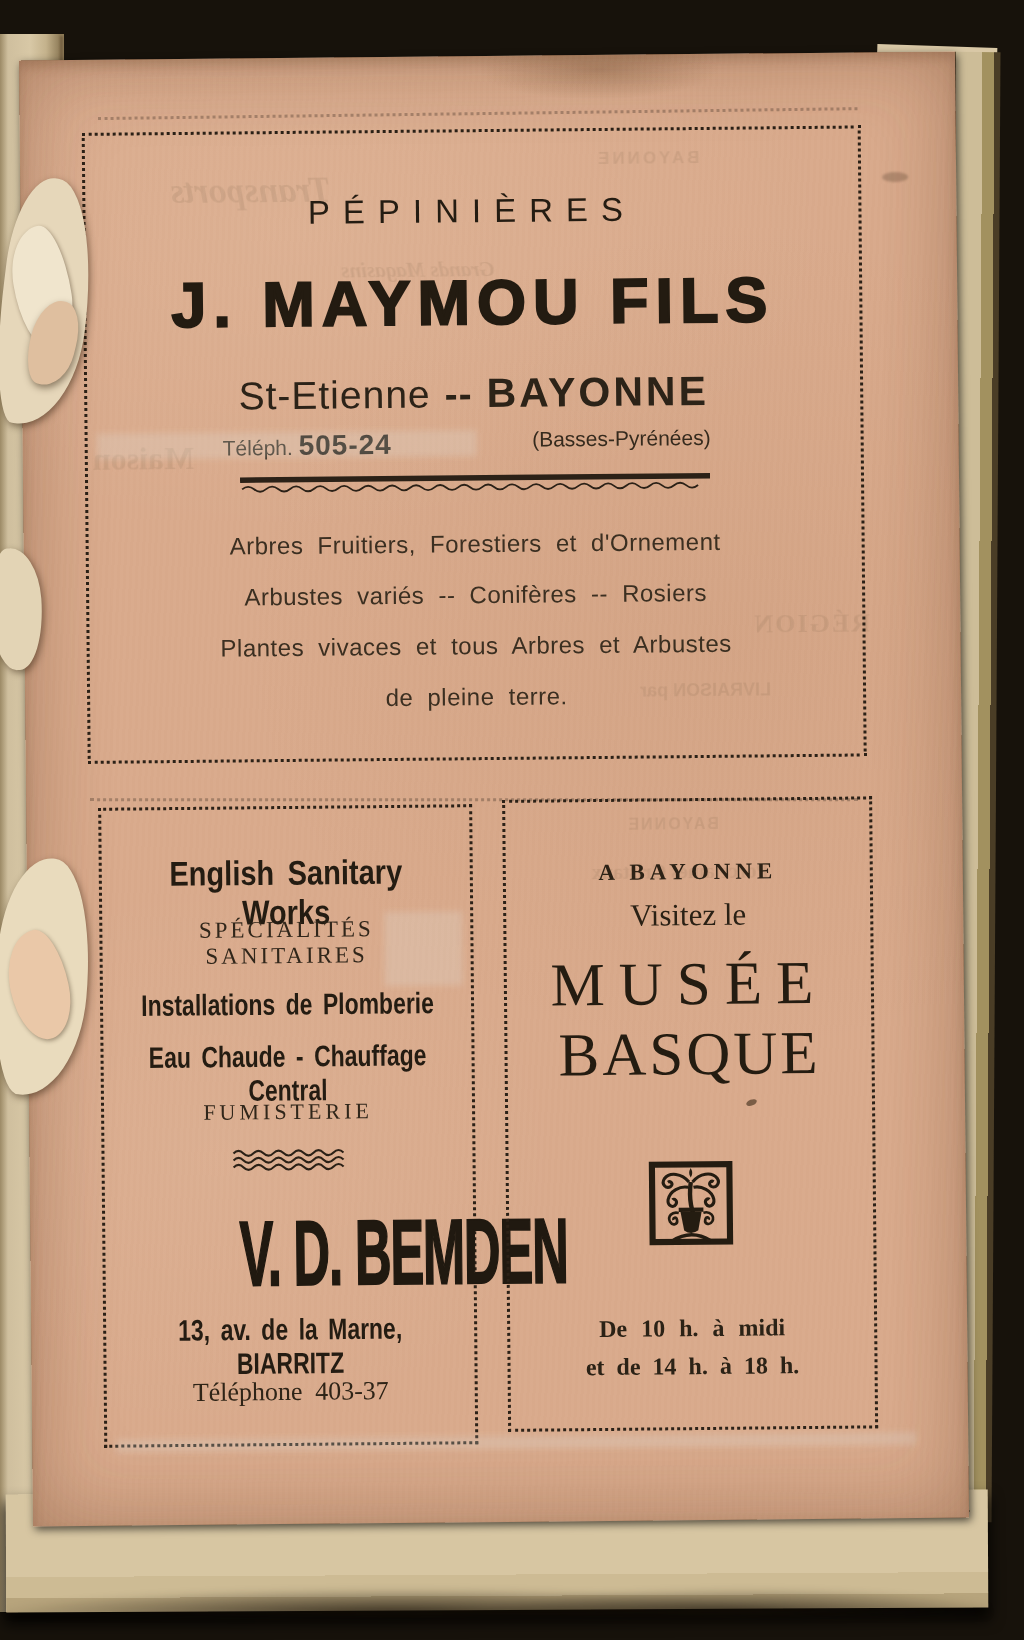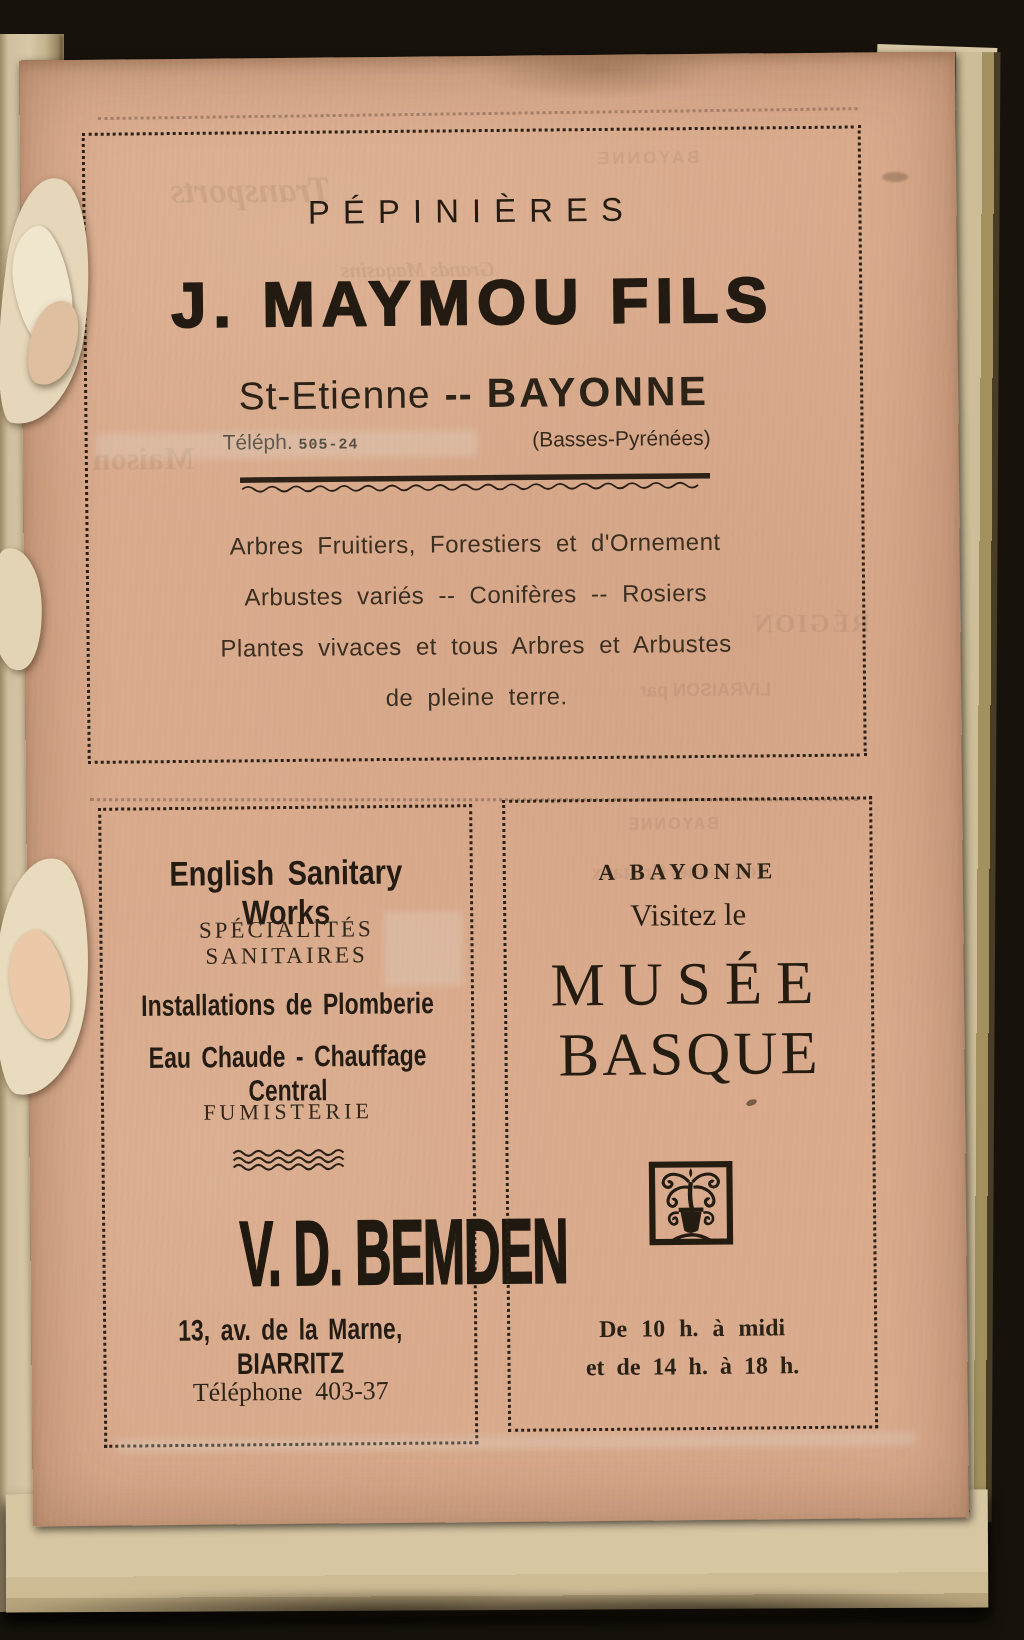--- a/index.html
+++ b/index.html
@@ -79,21 +79,21 @@
 
   
   .pep-category{top:60px;font-size:33px;letter-spacing:13px;font-weight:500;color:#241c12;}
   .pep-name{top:134px;font-size:63px;font-weight:bold;letter-spacing:7px;color:#231b11;
     -webkit-text-stroke:2px #231b11;}
   .pep-loc{top:238px;font-size:39px;color:#2c2318;letter-spacing:1px;}
   .pep-loc .city{font-size:41px;font-weight:600;letter-spacing:3px;}
   .pep-loc .sep{font-weight:bold;padding:0 14px;}
   .pep-telrow{position:absolute;top:296px;left:0;right:0;display:flex;
     justify-content:space-between;padding:0 150px 0 135px;font-size:21px;color:#352a1d;}
-  .pep-telrow b{font-size:15px;letter-spacing:1px;color:#241c12;font-family:Liberation Mono, monospace;}
+  .pep-telrow b{font-size:28px;letter-spacing:1px;color:#241c12;}
   .pep-dept{font-size:21px;}
   .rule-wave{top:342px;}
   .pep-lines{position:absolute;top:386px;left:0;right:0;}
   .pep-line{height:51px;line-height:51px;text-align:center;font-size:24px;
     color:#3b2f21;word-spacing:7px;letter-spacing:.5px;}
 
   
   .san-title{top:46px;font-size:33px;font-weight:bold;color:#241c12;}
   .san-title span{display:inline-block;transform:scale(.88,1.04);word-spacing:6px;}
   .san-spec{top:108px;font-family:"Liberation Serif",serif;font-size:23px;

